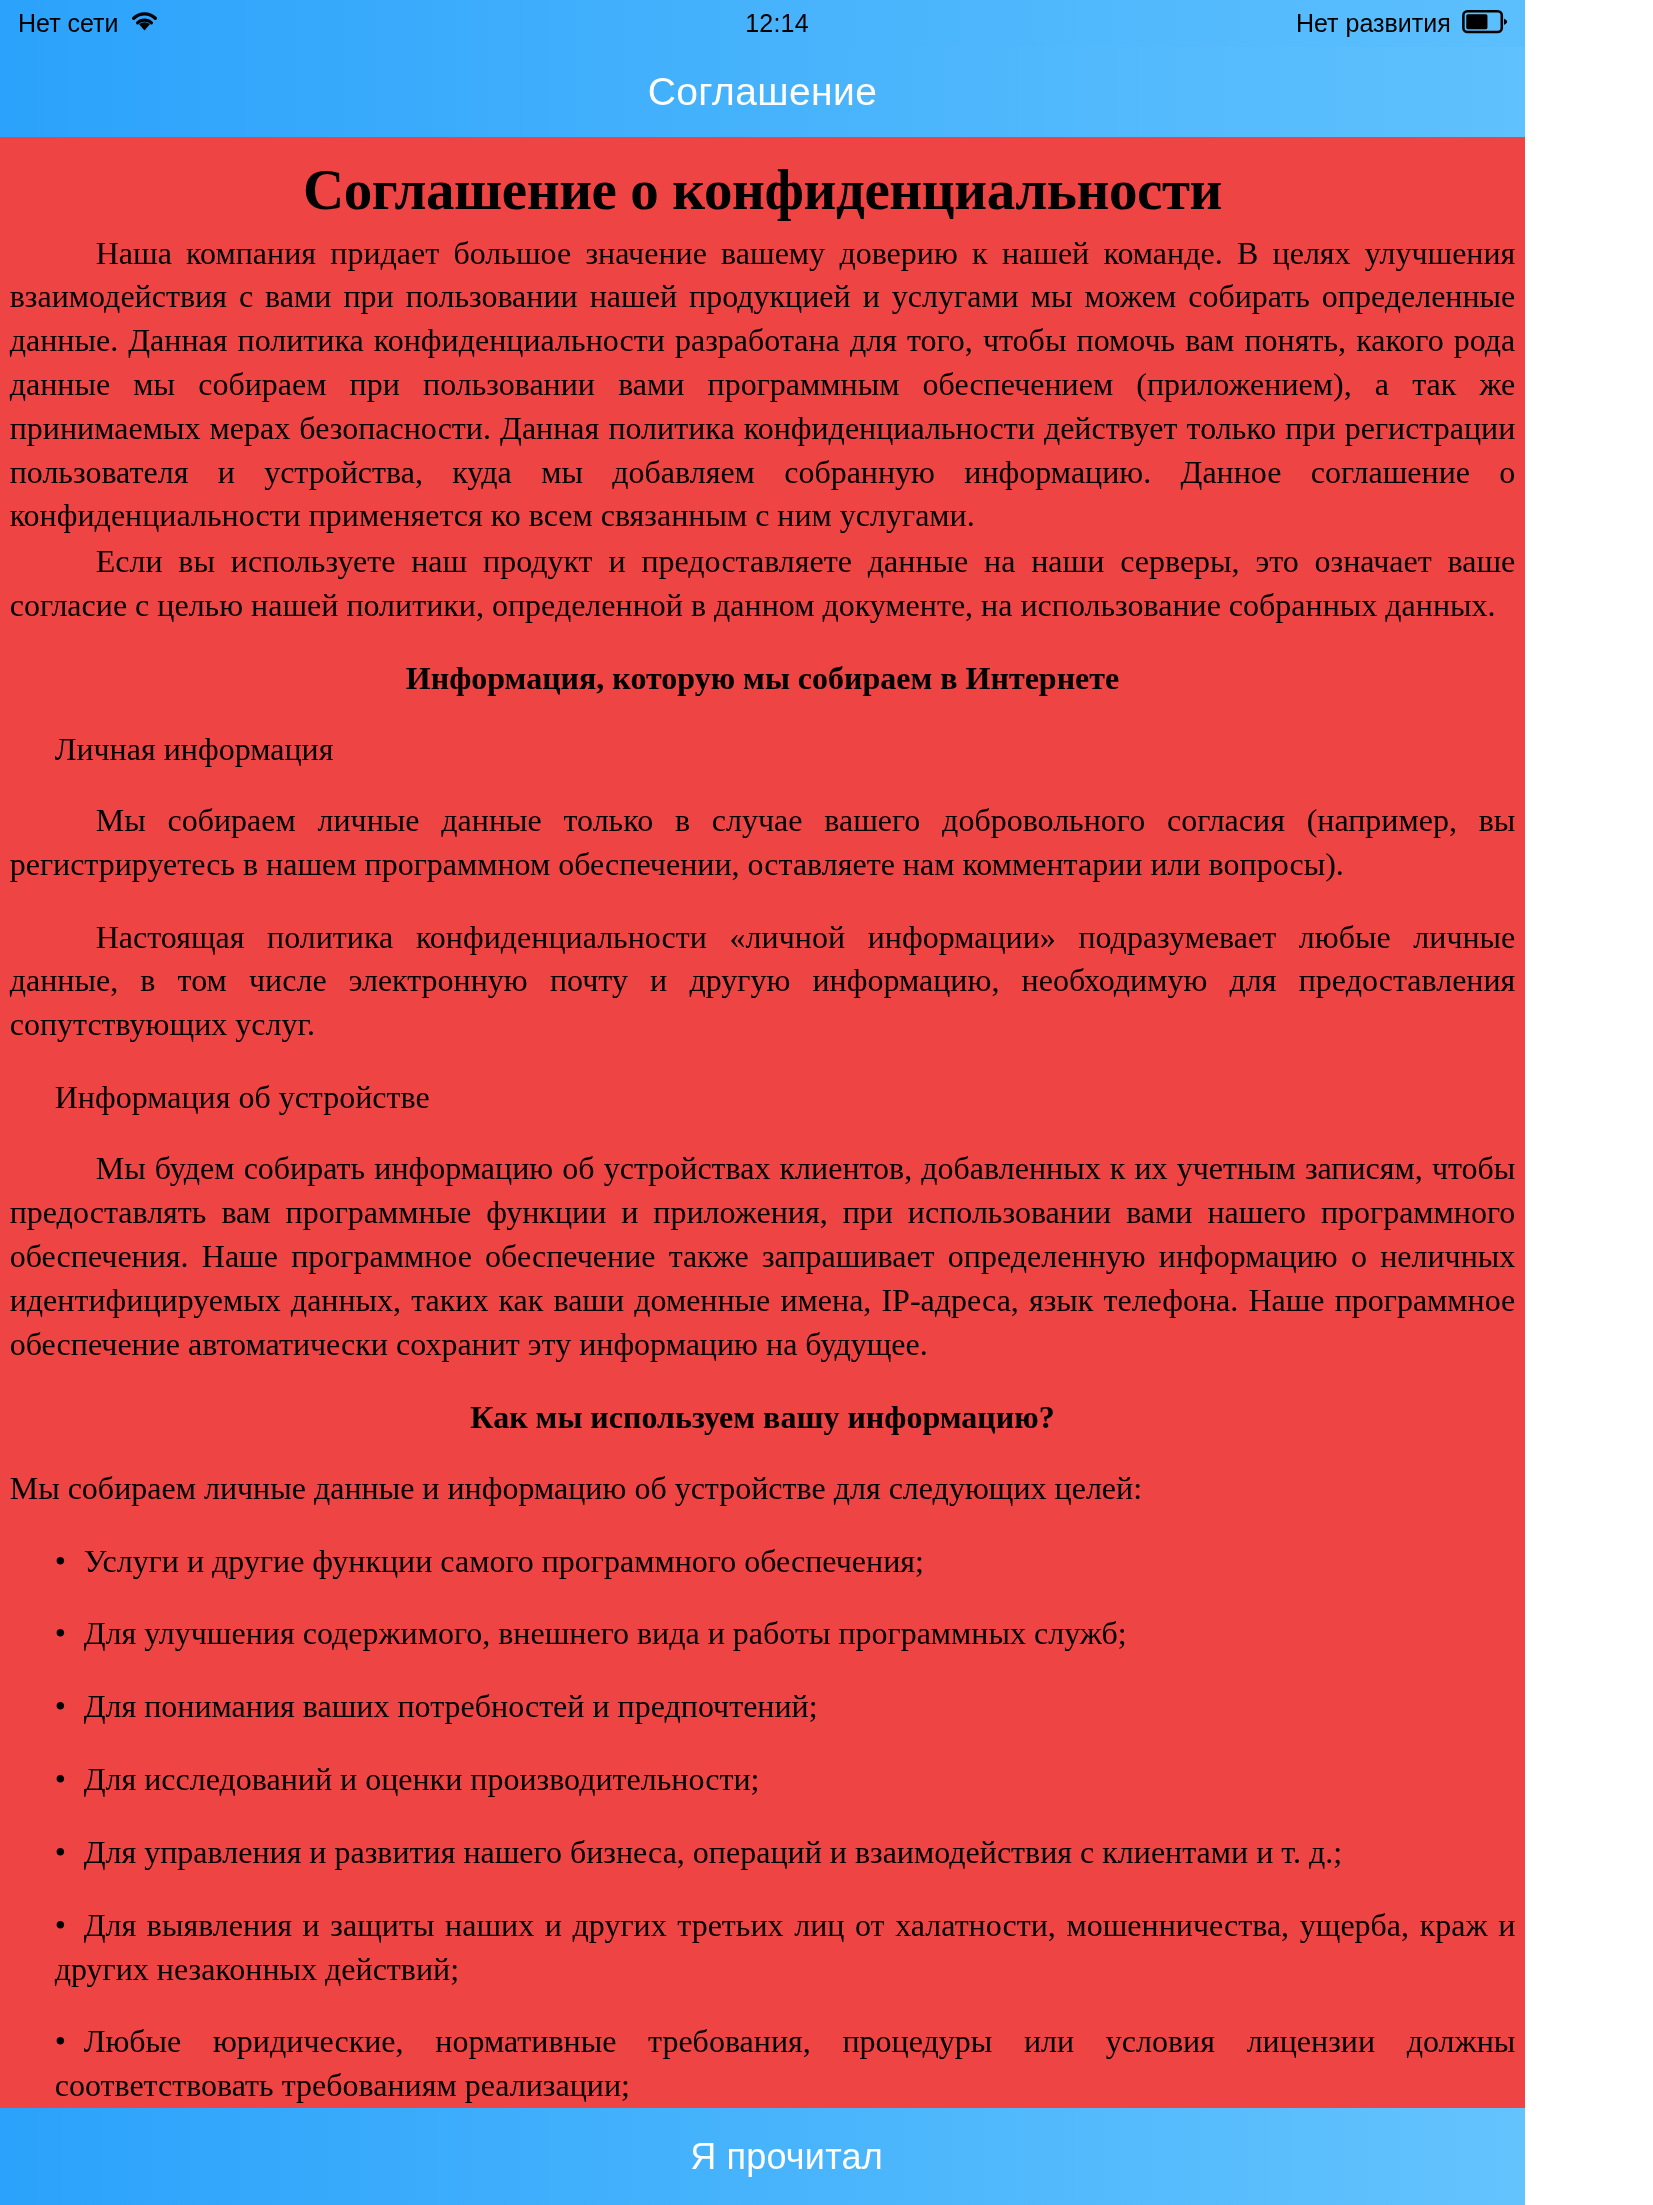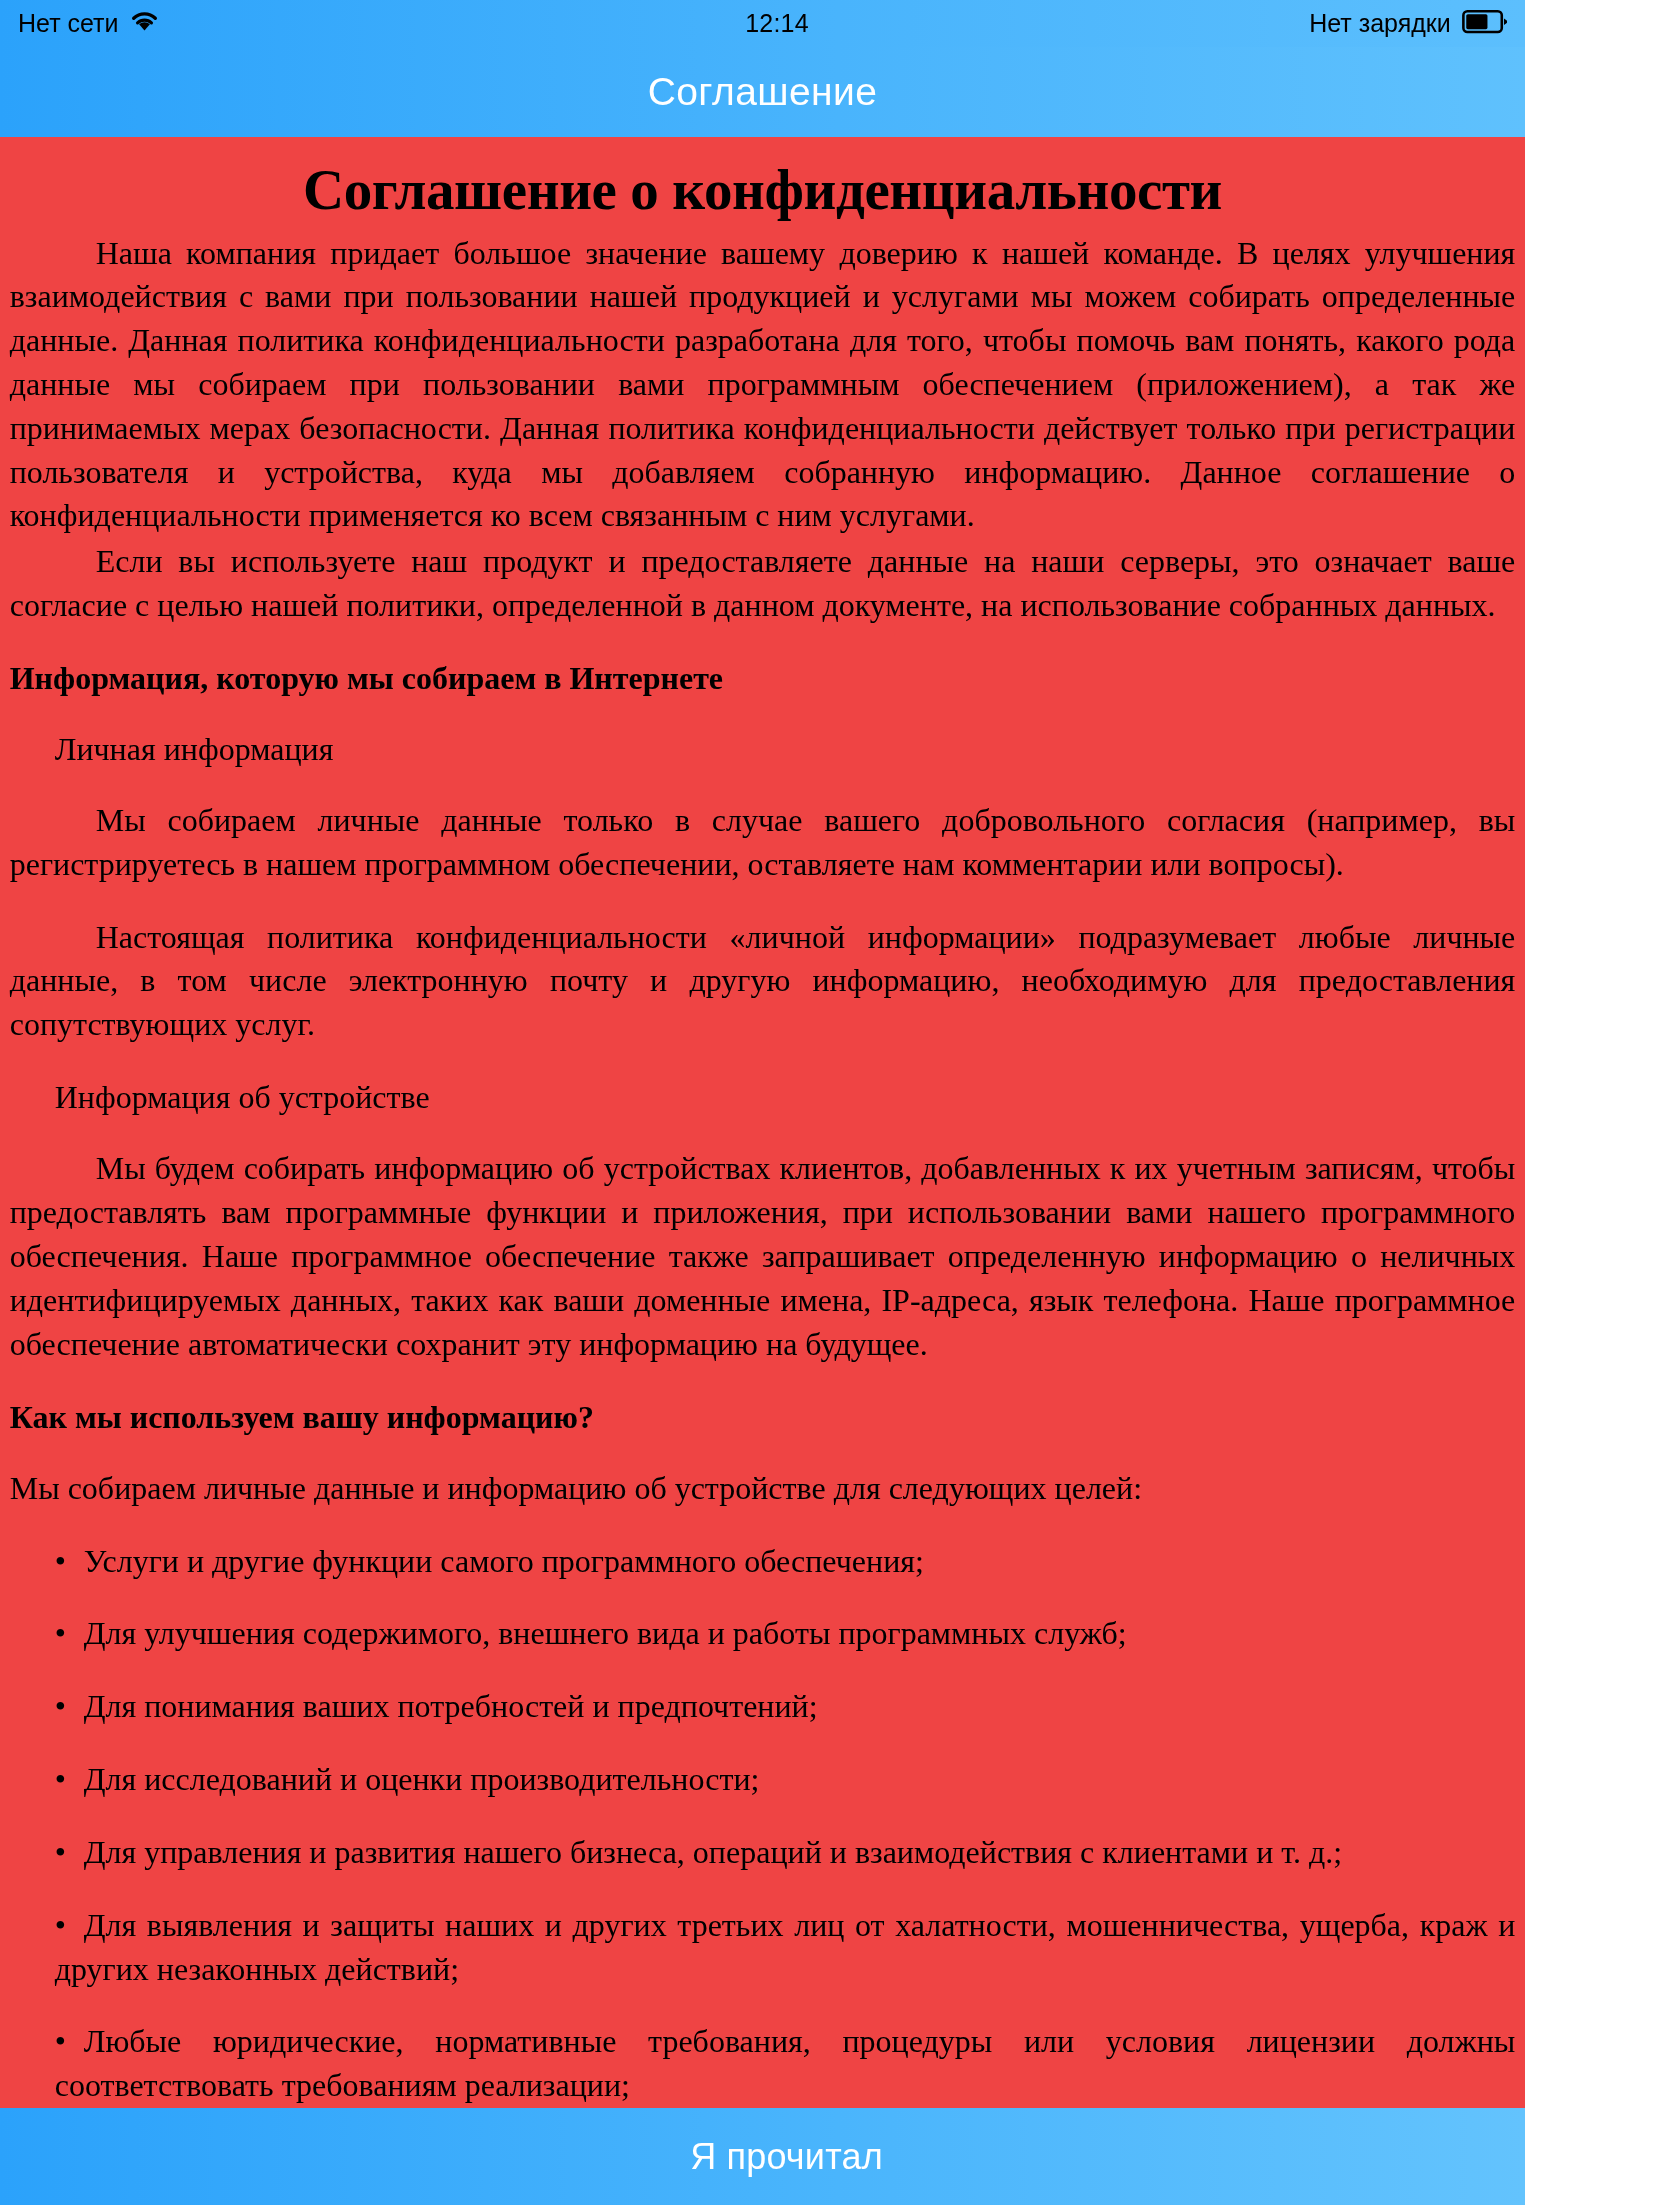--- a/index.html
+++ b/index.html
@@ -120,20 +120,21 @@
     font-size: 32px;
     line-height: 1.37;
     text-align: left;
     text-indent: 0;
     margin: 0;
   }
 
   h2.section-head {
     font-size: 32px;
     font-weight: bold;
+    text-align: center;
     line-height: 1.37;
     margin: 29px 0 27.4px 0;
   }
 
   h3.sub-head {
     font-size: 32px;
     font-weight: normal;
     text-align: left;
     text-indent: 45px;
     line-height: 1.37;
@@ -207,21 +208,21 @@
           <path d="M18 25.5 L11.3 17.6 a10.4 10.4 0 0 1 13.4 0 Z" fill="#000"></path>
           <path d="M4.6 10.2 a19.4 19.4 0 0 1 26.8 0" stroke="#000" stroke-width="4.2" fill="none" stroke-linecap="round"></path>
           <path d="M9.4 16.0 a12.6 12.6 0 0 1 17.2 0" stroke="#000" stroke-width="4.0" fill="none" stroke-linecap="round"></path>
         </svg>
       </span>
     </div>
 
     <div class="status-center">12:14</div>
 
     <div class="status-right">
-      <span>Нет зарядки</span>
+      <span>Нет развития</span>
       <span class="battery-icon">
         <svg width="45" height="24" viewBox="0 0 56 30" aria-hidden="true">
           <rect x="1.6" y="1.6" width="48" height="26" rx="5" ry="5" fill="none" stroke="#000" stroke-width="3.2"></rect>
           <rect x="5.2" y="5.2" width="26.5" height="18.8" rx="2" ry="2" fill="#000"></rect>
           <path d="M52.4 10.5 L55.4 12.8 a2.5 2.5 0 0 1 0 3.8 L52.4 18.9 Z" fill="#000"></path>
         </svg>
       </span>
     </div>
 
   </div>

